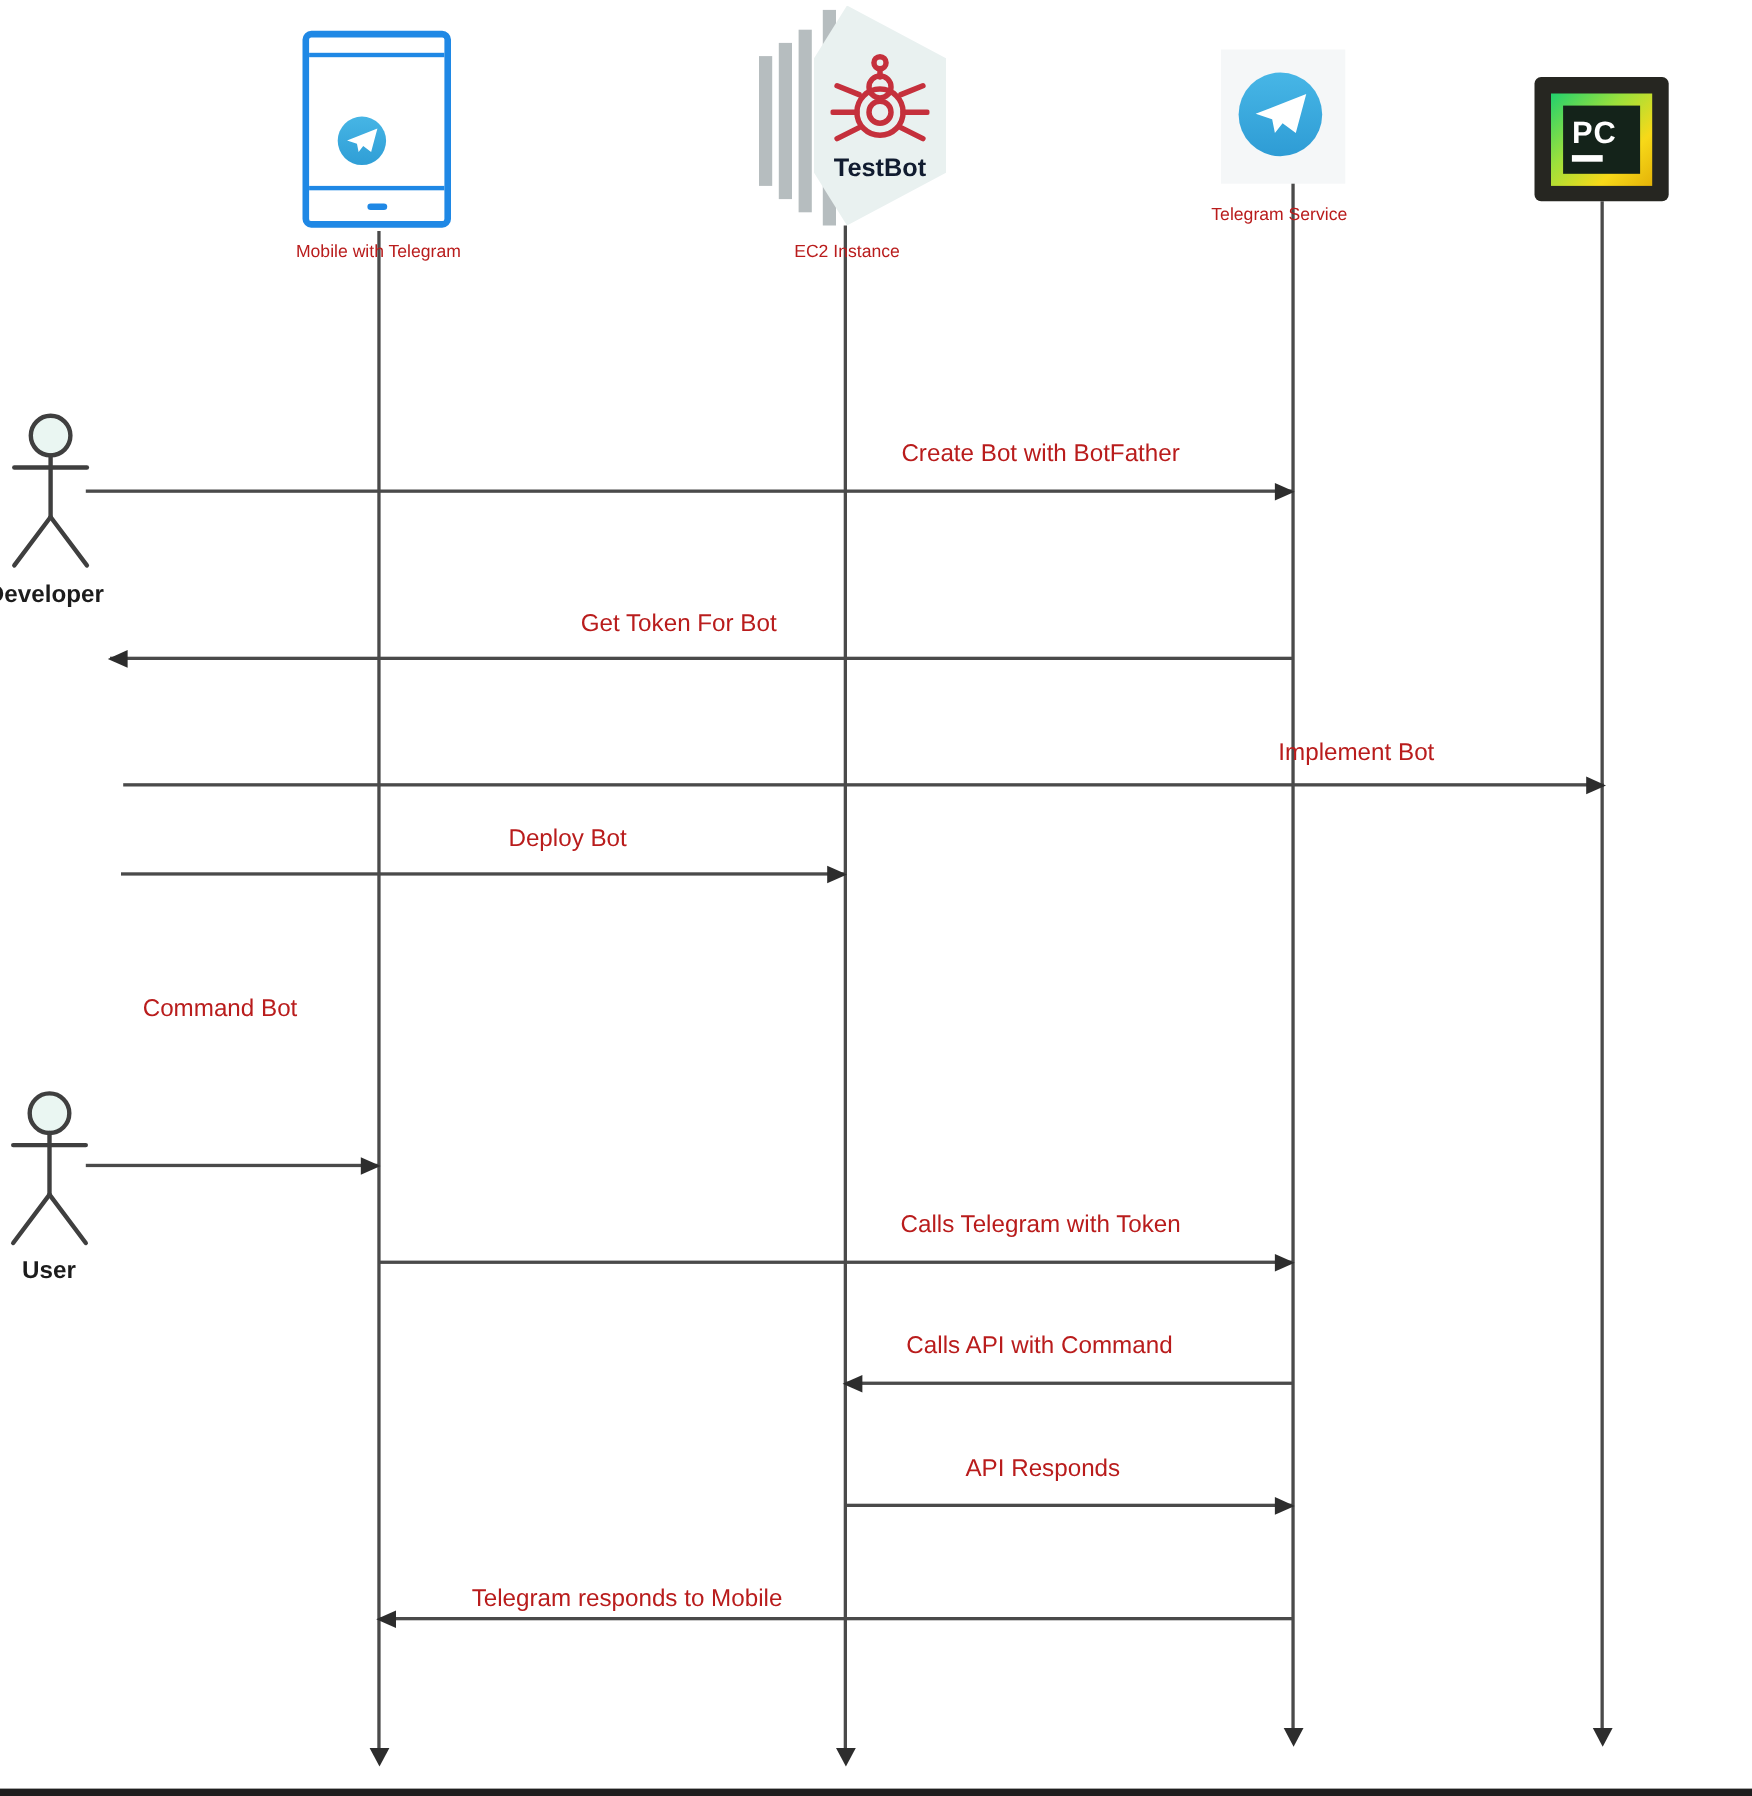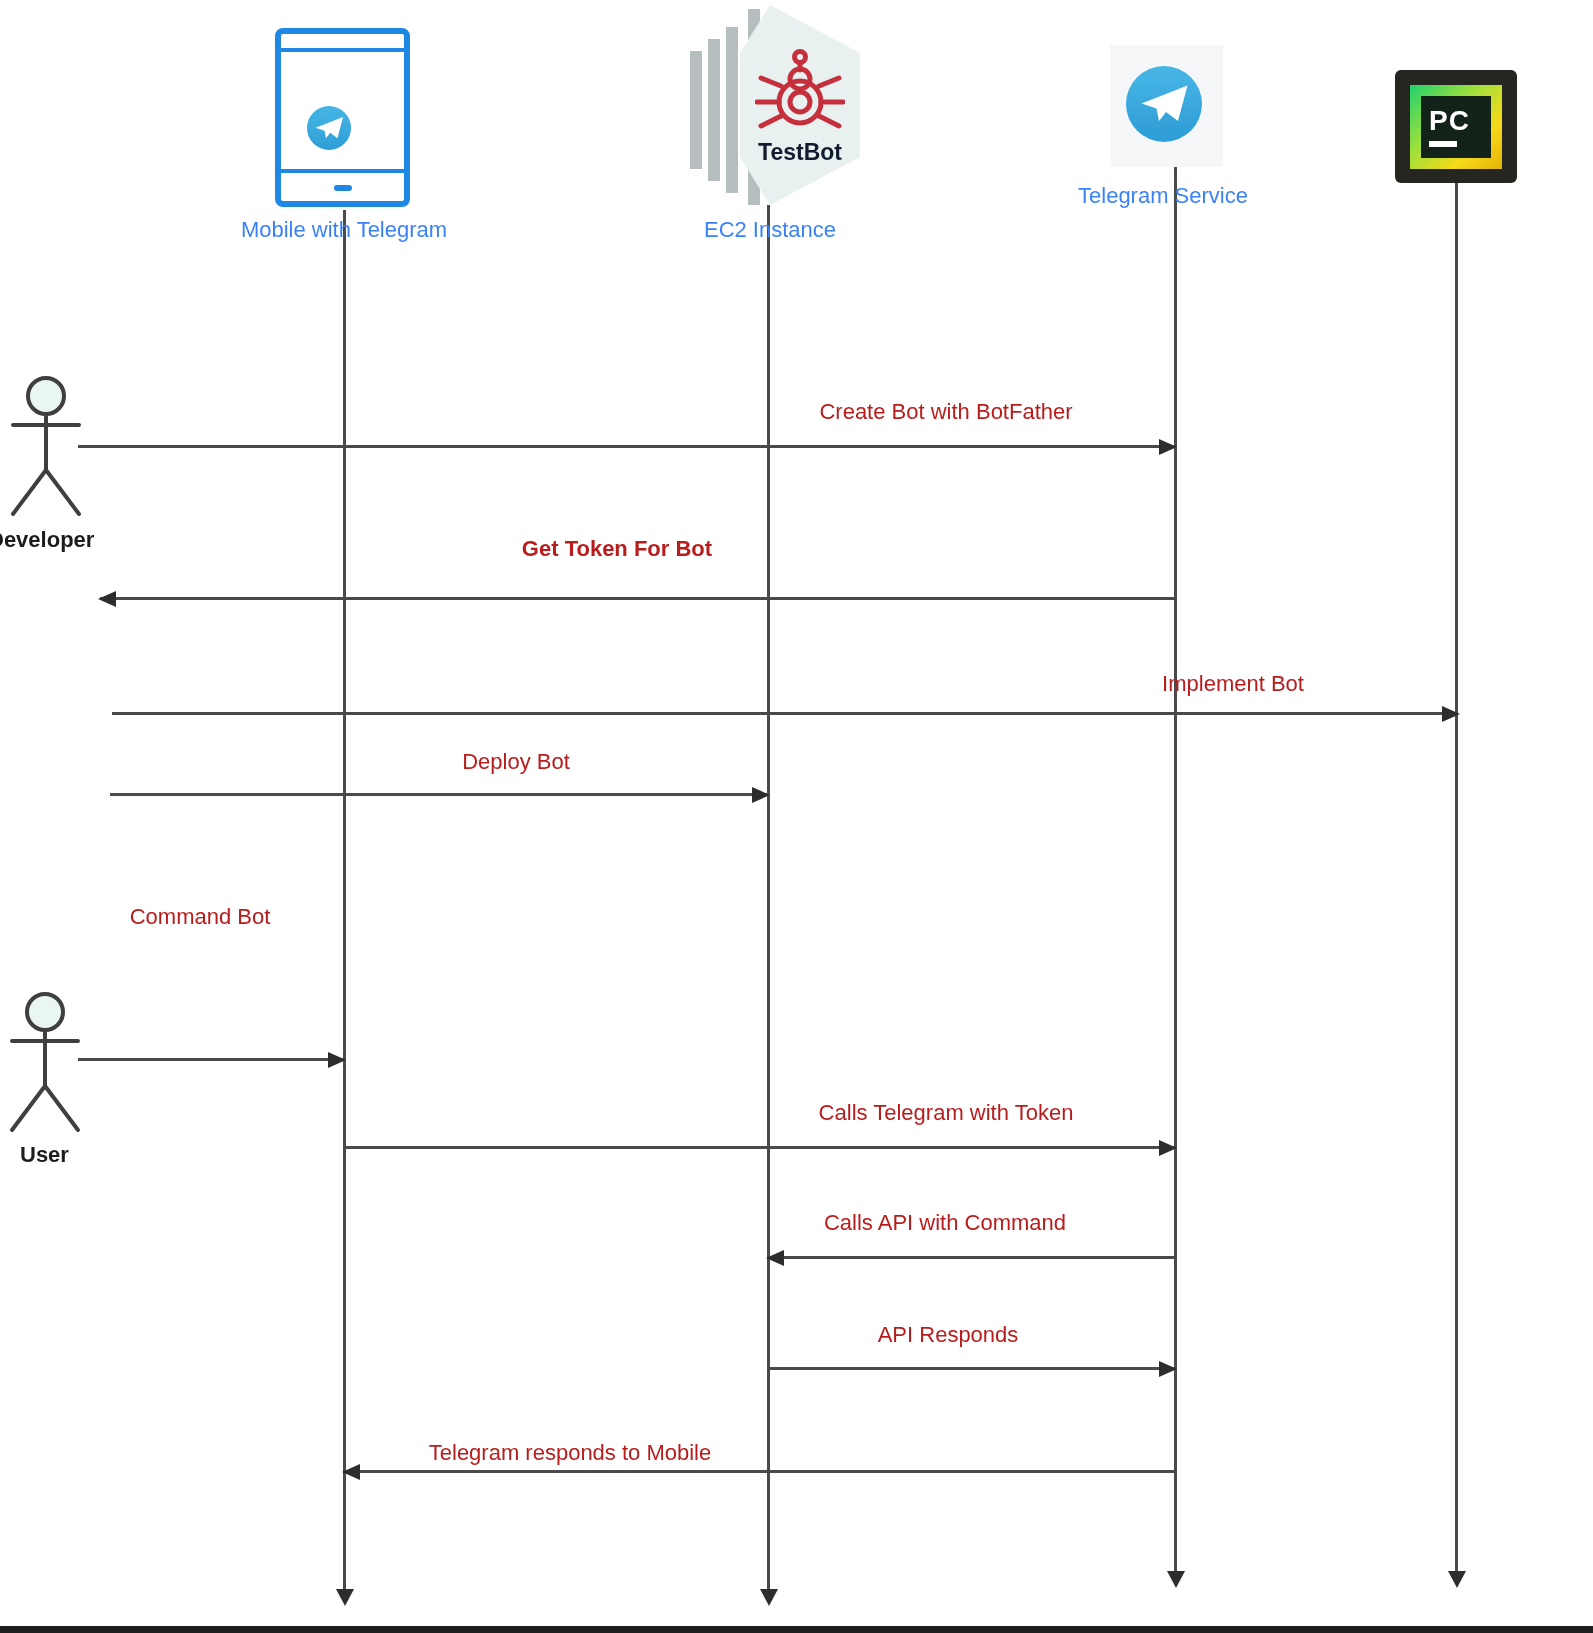--- a/index.html
+++ b/index.html
@@ -26,21 +26,21 @@
     width:0;height:0;border-right:18px solid #2d2d2d;
     border-top:8px solid transparent;border-bottom:8px solid transparent;
   }
   
   .msg-label{
     position:absolute;transform:translateX(-50%);white-space:nowrap;
     font-size:22px;line-height:26px;color:#b91c1c;z-index:3;
   }
   .part-label{
     position:absolute;transform:translateX(-50%);white-space:nowrap;
-    font-size:22px;line-height:26px;color:#3b82f6;z-index:3;
+    font-size:16px;line-height:26px;color:#b91c1c;z-index:3;
   }
   .actor-label{
     position:absolute;white-space:nowrap;font-size:22px;font-weight:bold;
     color:#1c1c1c;z-index:3;
   }
   
   .mobile-frame{
     position:absolute;left:275px;top:28px;width:135px;height:179px;
     border:6px solid #1f88e5;border-radius:8px;box-sizing:border-box;background:#fff;z-index:2;
   }
@@ -170,21 +170,21 @@
       <line x1="8" y1="51" x2="74" y2="51"></line>
       <line x1="41" y1="96" x2="8" y2="140"></line>
       <line x1="41" y1="96" x2="74" y2="140"></line>
     </svg>
   </div>
   <div class="actor-label" style="left:20px;top:1142px;">User</div>
 
   <div class="msg-label" style="left:946px;top:399px;">Create Bot with BotFather</div>
   <div class="line ah-r" style="left:78px;top:445px;width:1097px;"></div>
 
-  <div class="msg-label" style="left:617px;top:536px;font-weight:bold;">Get Token For Bot</div>
+  <div class="msg-label" style="left:617px;top:554px;">Get Token For Bot</div>
   <div class="line ah-l" style="left:100px;top:597px;width:1075px;"></div>
 
   <div class="msg-label" style="left:1233px;top:671px;text-align:right;">Implement Bot</div>
   <div class="line ah-r" style="left:112px;top:712px;width:1346px;"></div>
 
   <div class="msg-label" style="left:516px;top:749px;">Deploy Bot</div>
   <div class="line ah-r" style="left:110px;top:793px;width:658px;"></div>
 
   <div class="msg-label" style="left:200px;top:904px;">Command Bot</div>
   <div class="line ah-r" style="left:78px;top:1058px;width:266px;"></div>

